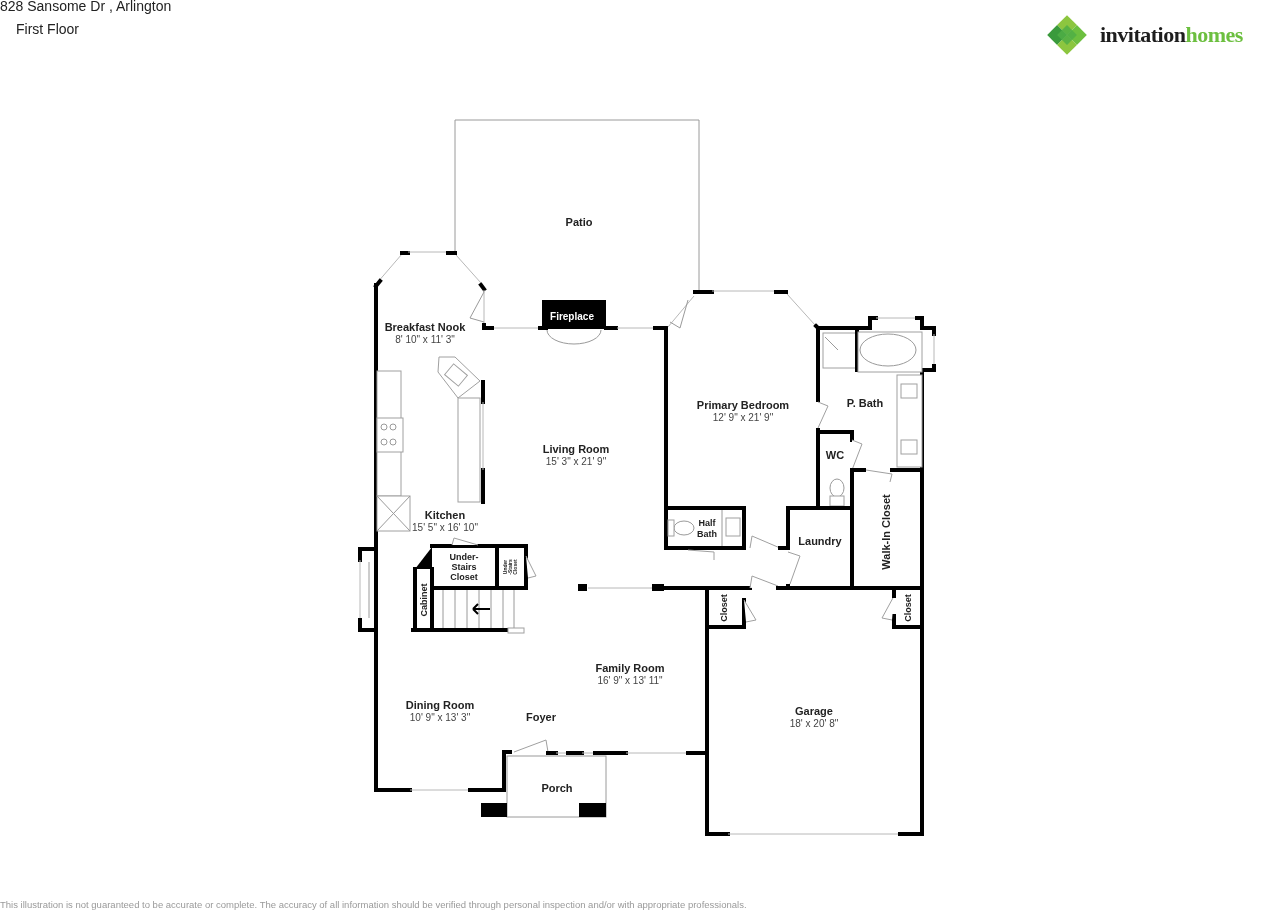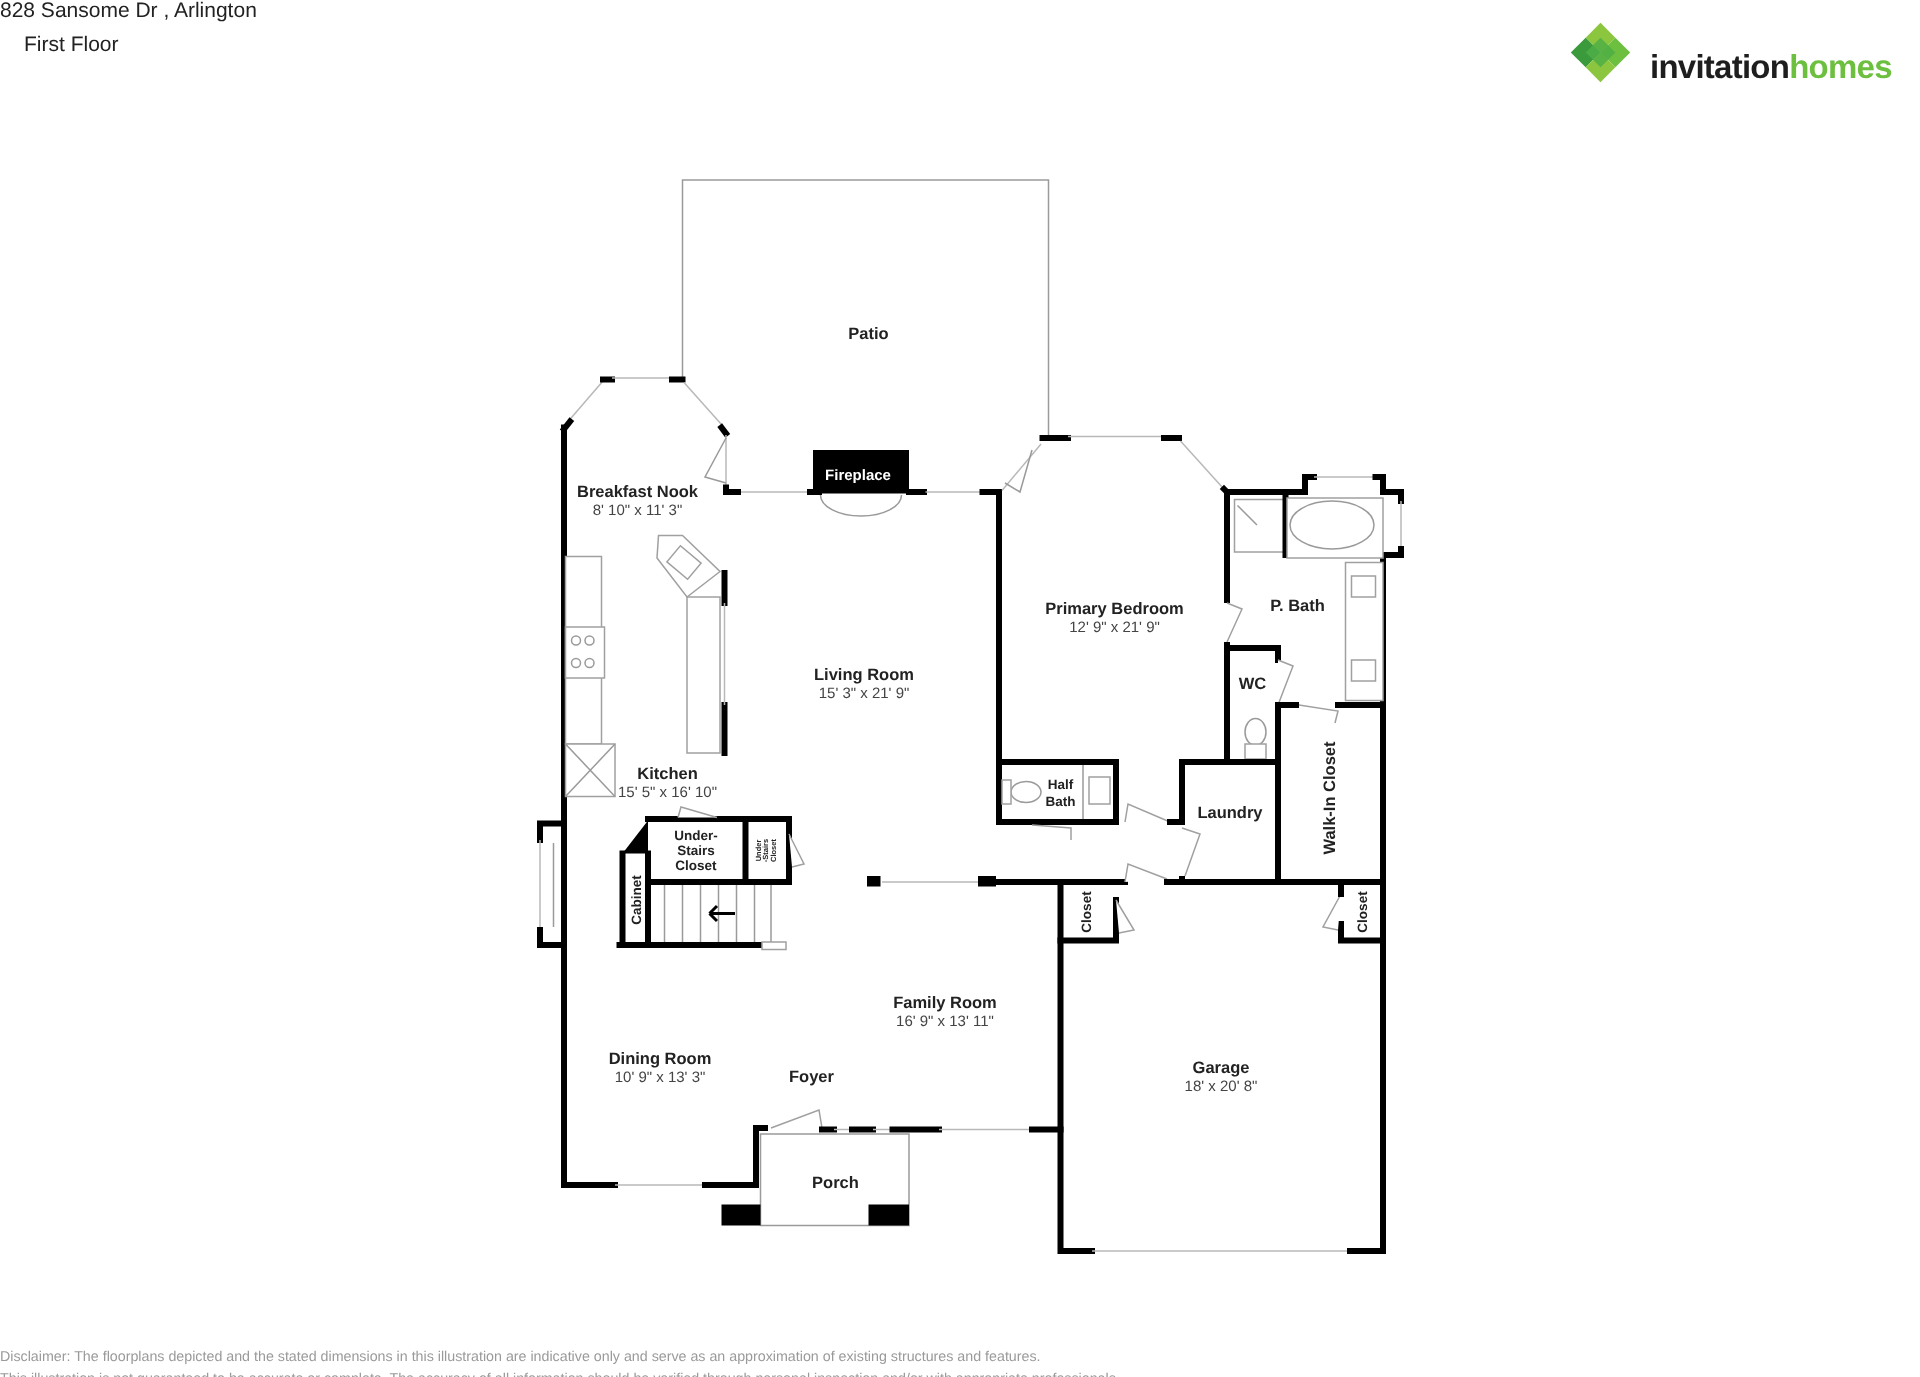--- a/index.html
+++ b/index.html
@@ -1,19 +1,19 @@
 <!DOCTYPE html>
 <html><head>
 <meta charset="utf-8">
 <style>
   html, body { margin: 0; padding: 0; background: #ffffff; }
   body { width: 1280px; height: 918px; position: relative; overflow: hidden; font-family: "Liberation Sans", sans-serif; color: #222; }
   .hdr-address { position: absolute; left: 0; top: -2px; font-size: 14px; color: #222; }
   .hdr-floor { position: absolute; left: 16px; top: 21px; font-size: 14px; color: #222; }
-  .logo { position: absolute; left: 1044px; top: 12px; display: flex; align-items: flex-end; }
+  .logo { position: absolute; left: 1044px; top: 12px; display: flex; align-items: center; font-family: Liberation Serif, serif; }
   .logo-word { font-size: 22px; font-weight: bold; letter-spacing: -0.5px; margin-left: 10px; }
   .logo-word .a { color: #1e1e1e; }
   .logo-word .b { color: #6cbf3f; }
   .plan { position: absolute; left: 0; top: 0; }
   .disclaimer { position: absolute; left: 0; top: 897px; font-size: 9.5px; color: #9a9a9a; white-space: nowrap; line-height: 15px; }
   .rl { font-family: "Liberation Sans", sans-serif; font-weight: bold; font-size: 11px; fill: #222; }
   .rd { font-family: "Liberation Sans", sans-serif; font-size: 10px; fill: #444; }
   .rs { font-family: "Liberation Sans", sans-serif; font-weight: bold; font-size: 9px; fill: #222; }
   .rxs { font-family: "Liberation Sans", sans-serif; font-weight: bold; font-size: 5px; fill: #222; }
   .w { stroke: #000; stroke-width: 4; fill: none; stroke-linecap: square; }
@@ -249,15 +249,14 @@
   <text class="rl" x="743" y="409" text-anchor="middle">Primary Bedroom</text>
   <text class="rd" x="743" y="421" text-anchor="middle">12' 9" x 21' 9"</text>
   <text class="rl" x="630" y="672" text-anchor="middle">Family Room</text>
   <text class="rd" x="630" y="684" text-anchor="middle">16' 9" x 13' 11"</text>
   <text class="rl" x="440" y="709" text-anchor="middle">Dining Room</text>
   <text class="rd" x="440" y="721" text-anchor="middle">10' 9" x 13' 3"</text>
   <text class="rl" x="541" y="721" text-anchor="middle">Foyer</text>
 </svg>
 
 <div class="disclaimer">
-  <div>Disclaimer: The floorplans depicted and the stated dimensions in this illustration are indicative only and serve as an approximation of existing structures and features.</div>
   <div>This illustration is not guaranteed to be accurate or complete. The accuracy of all information should be verified through personal inspection and/or with appropriate professionals.</div>
 </div>
 
 </body></html>

